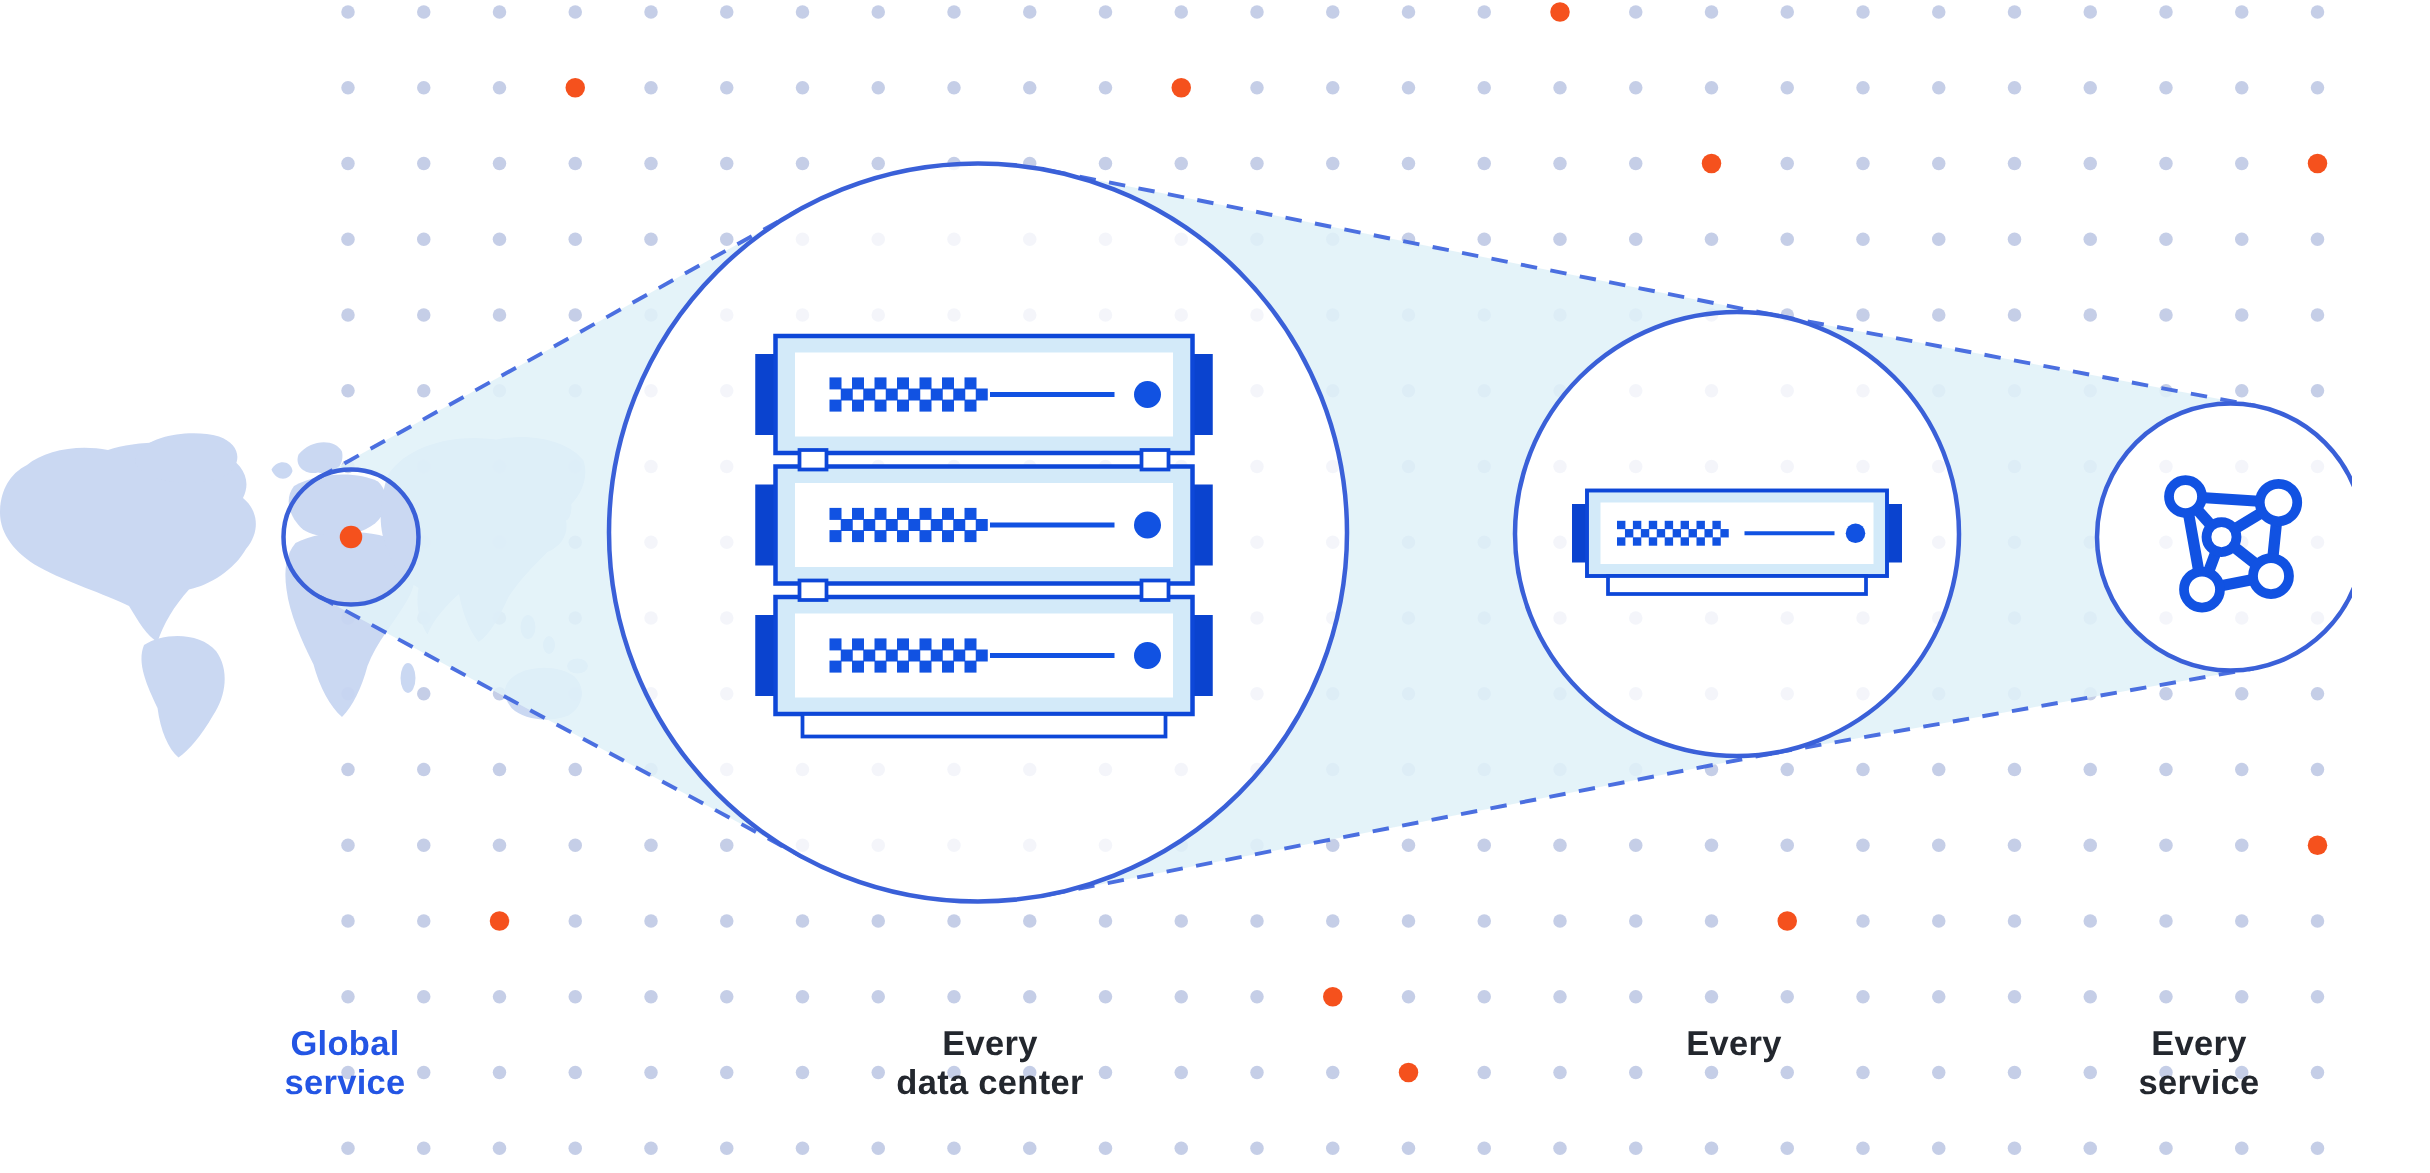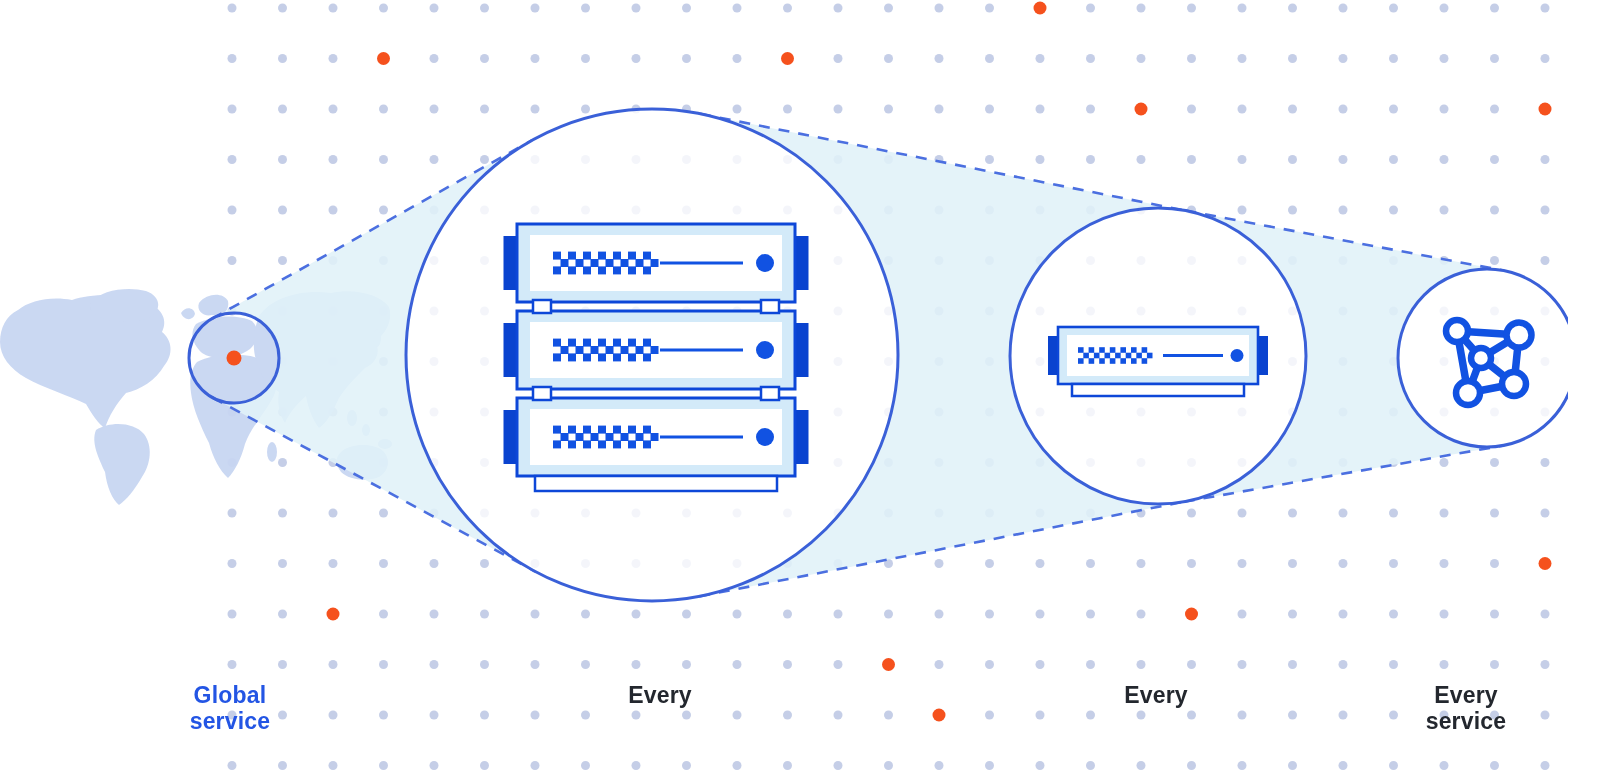--- a/index.html
+++ b/index.html
@@ -659,20 +659,21 @@
         </g>
       </svg>
     </div>
 
   <div class="stage-label emph-blue" style="left: 230px;">
     <span>Global</span>
     <span>service</span>
   </div>
   <div class="stage-label emph-dark" style="left: 660px;">
     <span>Every</span>
+    <span>data center</span>
   </div>
   <div class="stage-label emph-dark" style="left: 1156px;">
     <span>Every</span>
   </div>
   <div class="stage-label emph-dark" style="left: 1466px;">
     <span>Every</span>
     <span>service</span>
   </div>
 </div>
 

